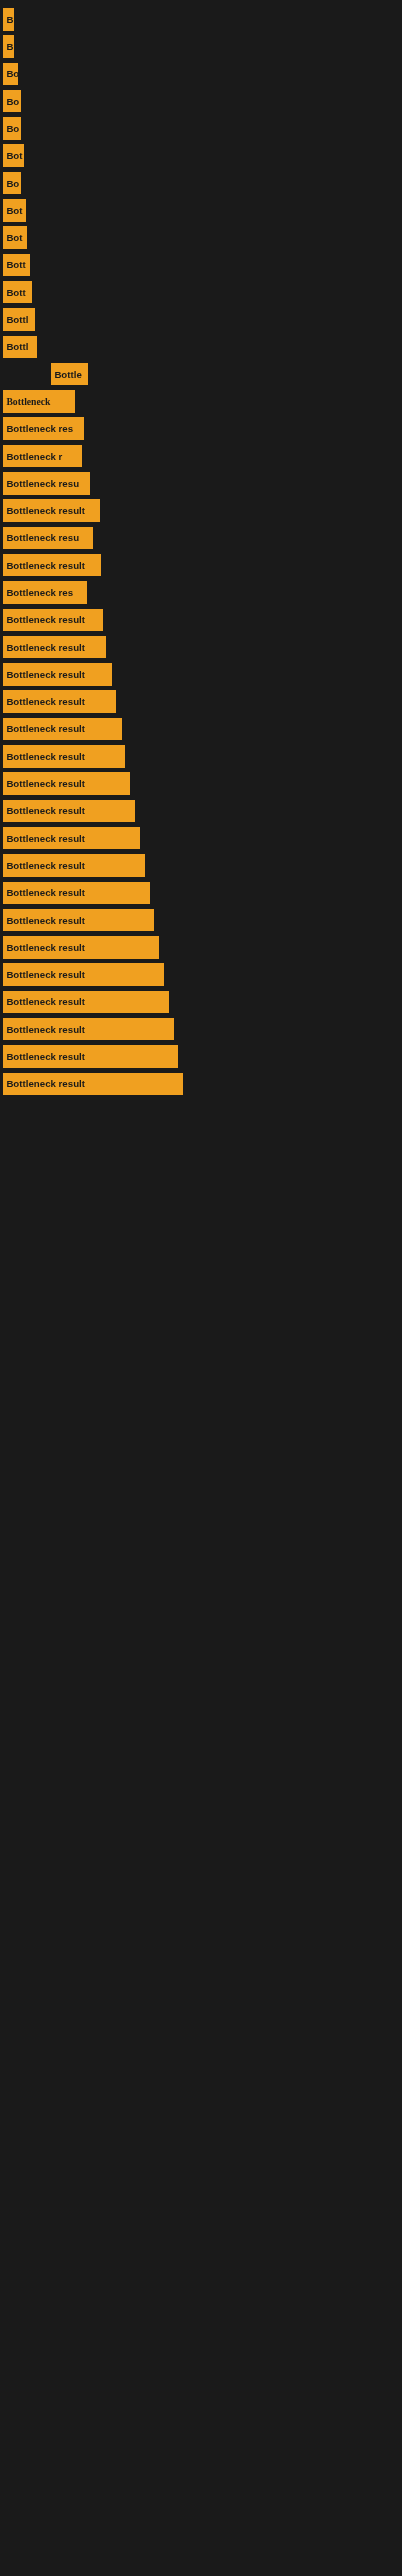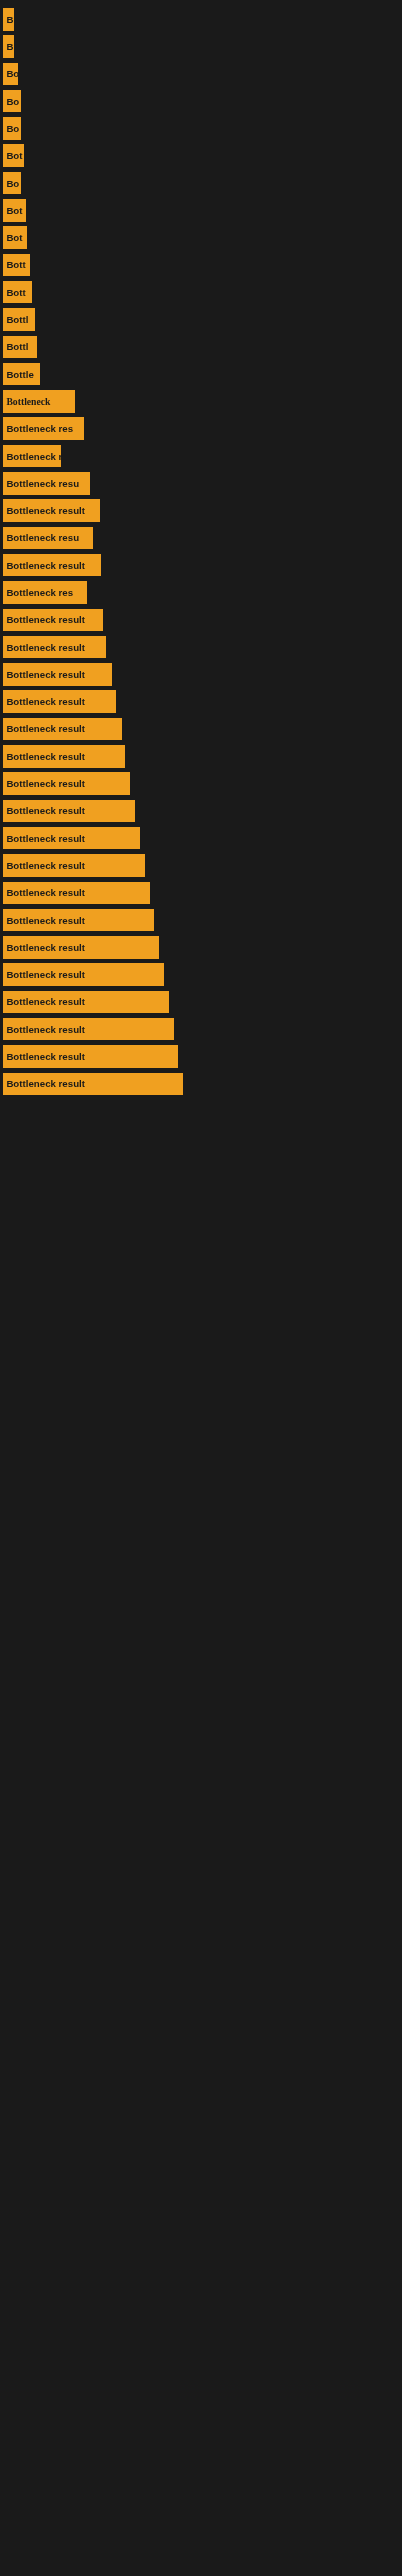--- a/index.html
+++ b/index.html
@@ -116,36 +116,36 @@
         <div class="bar-label" style="width: 32px;">
           <span class="bar-label-text">Bottl</span>
         </div>
       </div>
       <div class="bar-row">
         <div class="bar-label" style="width: 34px;">
           <span class="bar-label-text">Bottl</span>
         </div>
       </div>
       <div class="bar-row">
-        <div class="bar-label" style="width: 37px;">
+        <div class="bar-label" style="width: 37px; margin-left: 48px;">
           <span class="bar-label-text">Bottle</span>
         </div>
       </div>
       <div class="bar-row">
         <div class="bar-label" style="width: 72px; font-family: Liberation Serif, serif;">
           <span class="bar-label-text">Bottleneck</span>
         </div>
       </div>
       <div class="bar-row">
         <div class="bar-label" style="width: 81px;">
           <span class="bar-label-text">Bottleneck res</span>
         </div>
       </div>
       <div class="bar-row">
-        <div class="bar-label" style="width: 58px;">
+        <div class="bar-label" style="width: 79px;">
           <span class="bar-label-text">Bottleneck r</span>
         </div>
       </div>
       <div class="bar-row">
         <div class="bar-label" style="width: 87px;">
           <span class="bar-label-text">Bottleneck resu</span>
         </div>
       </div>
       <div class="bar-row">
         <div class="bar-label" style="width: 97px;">

